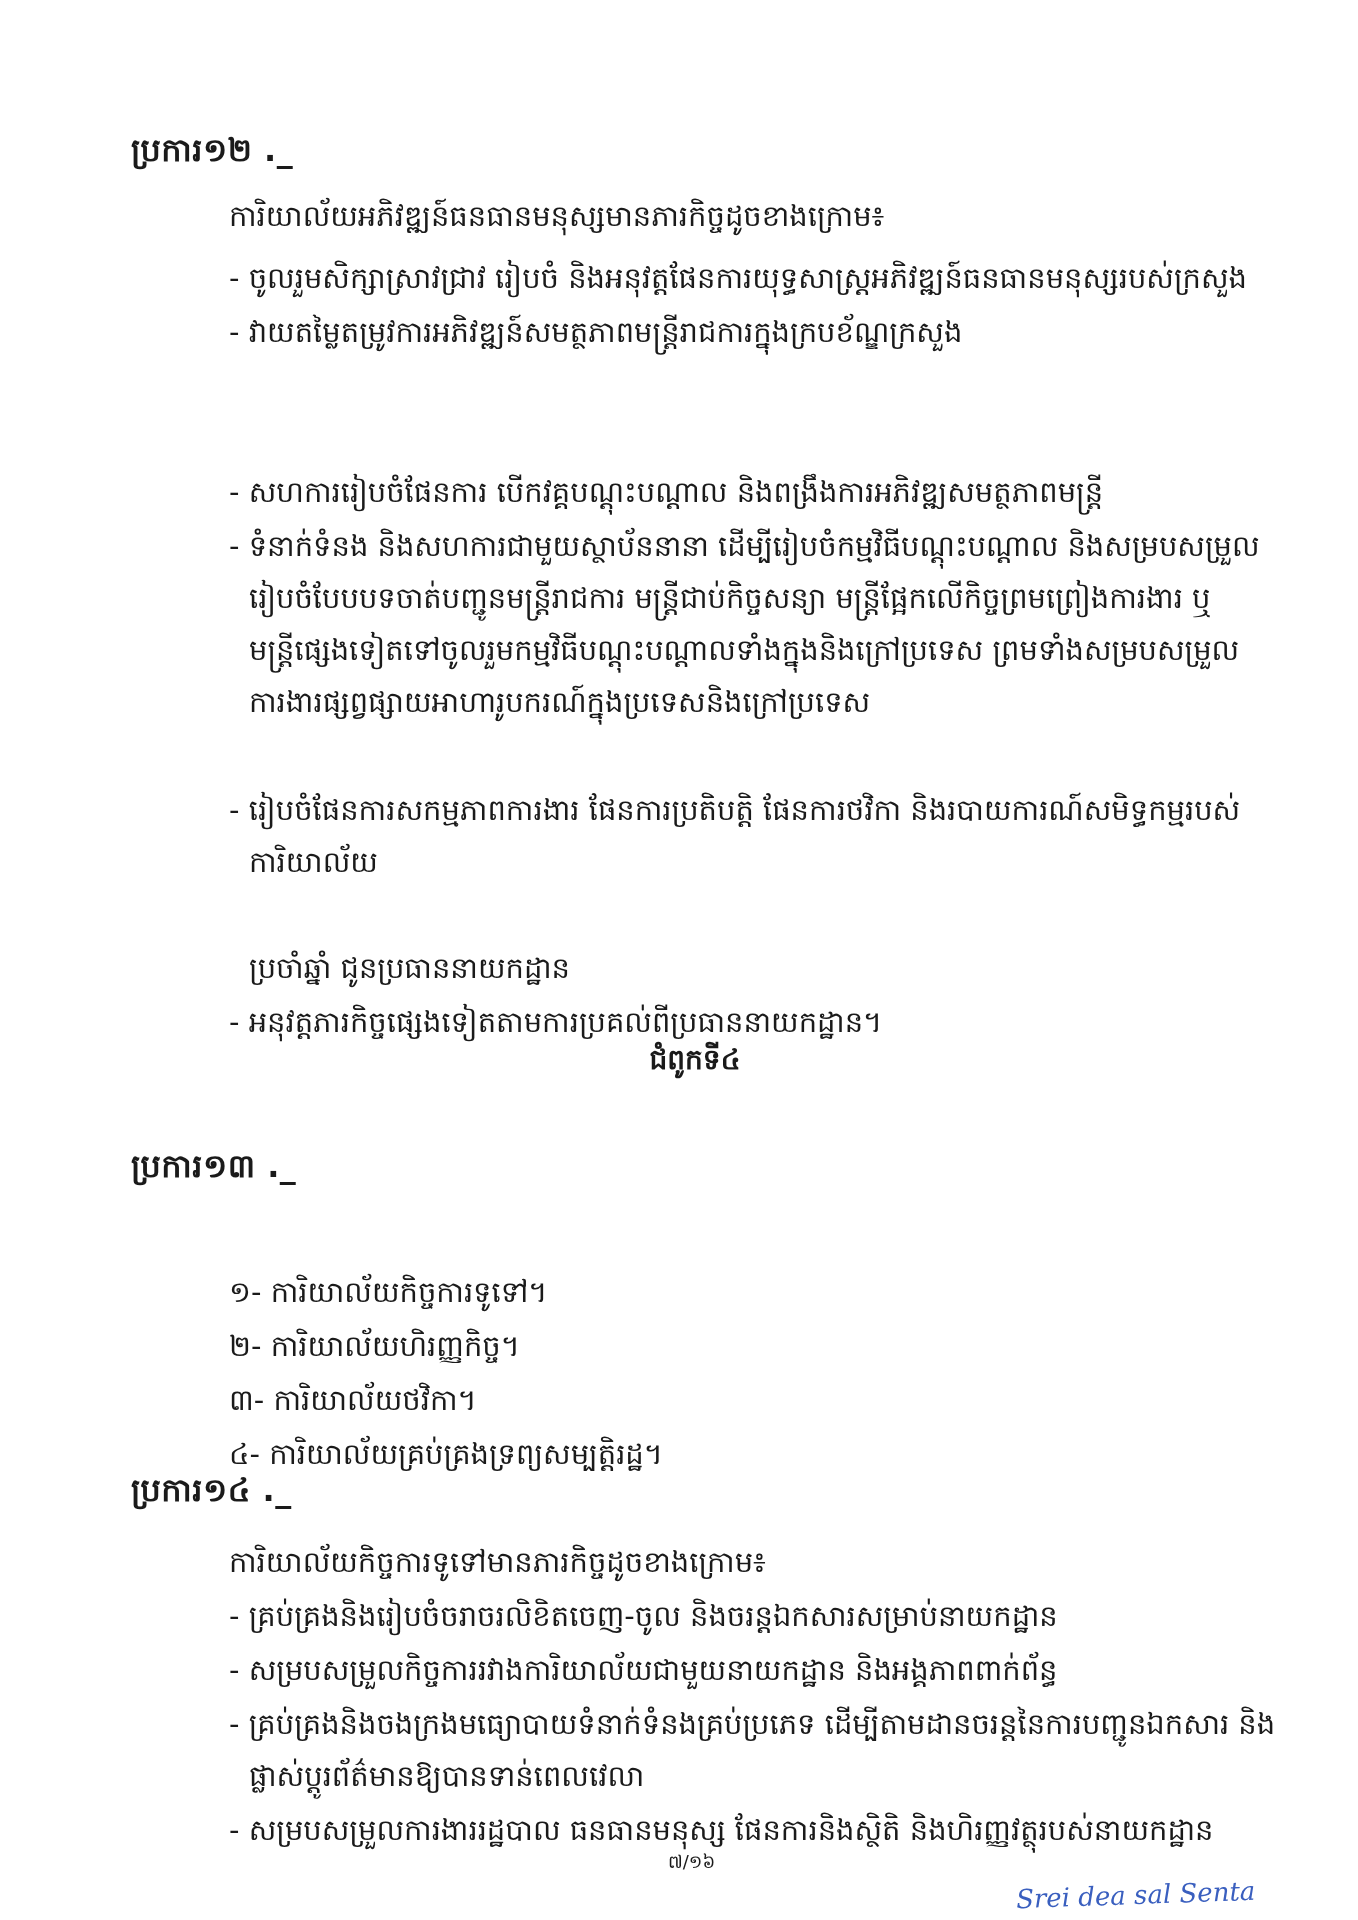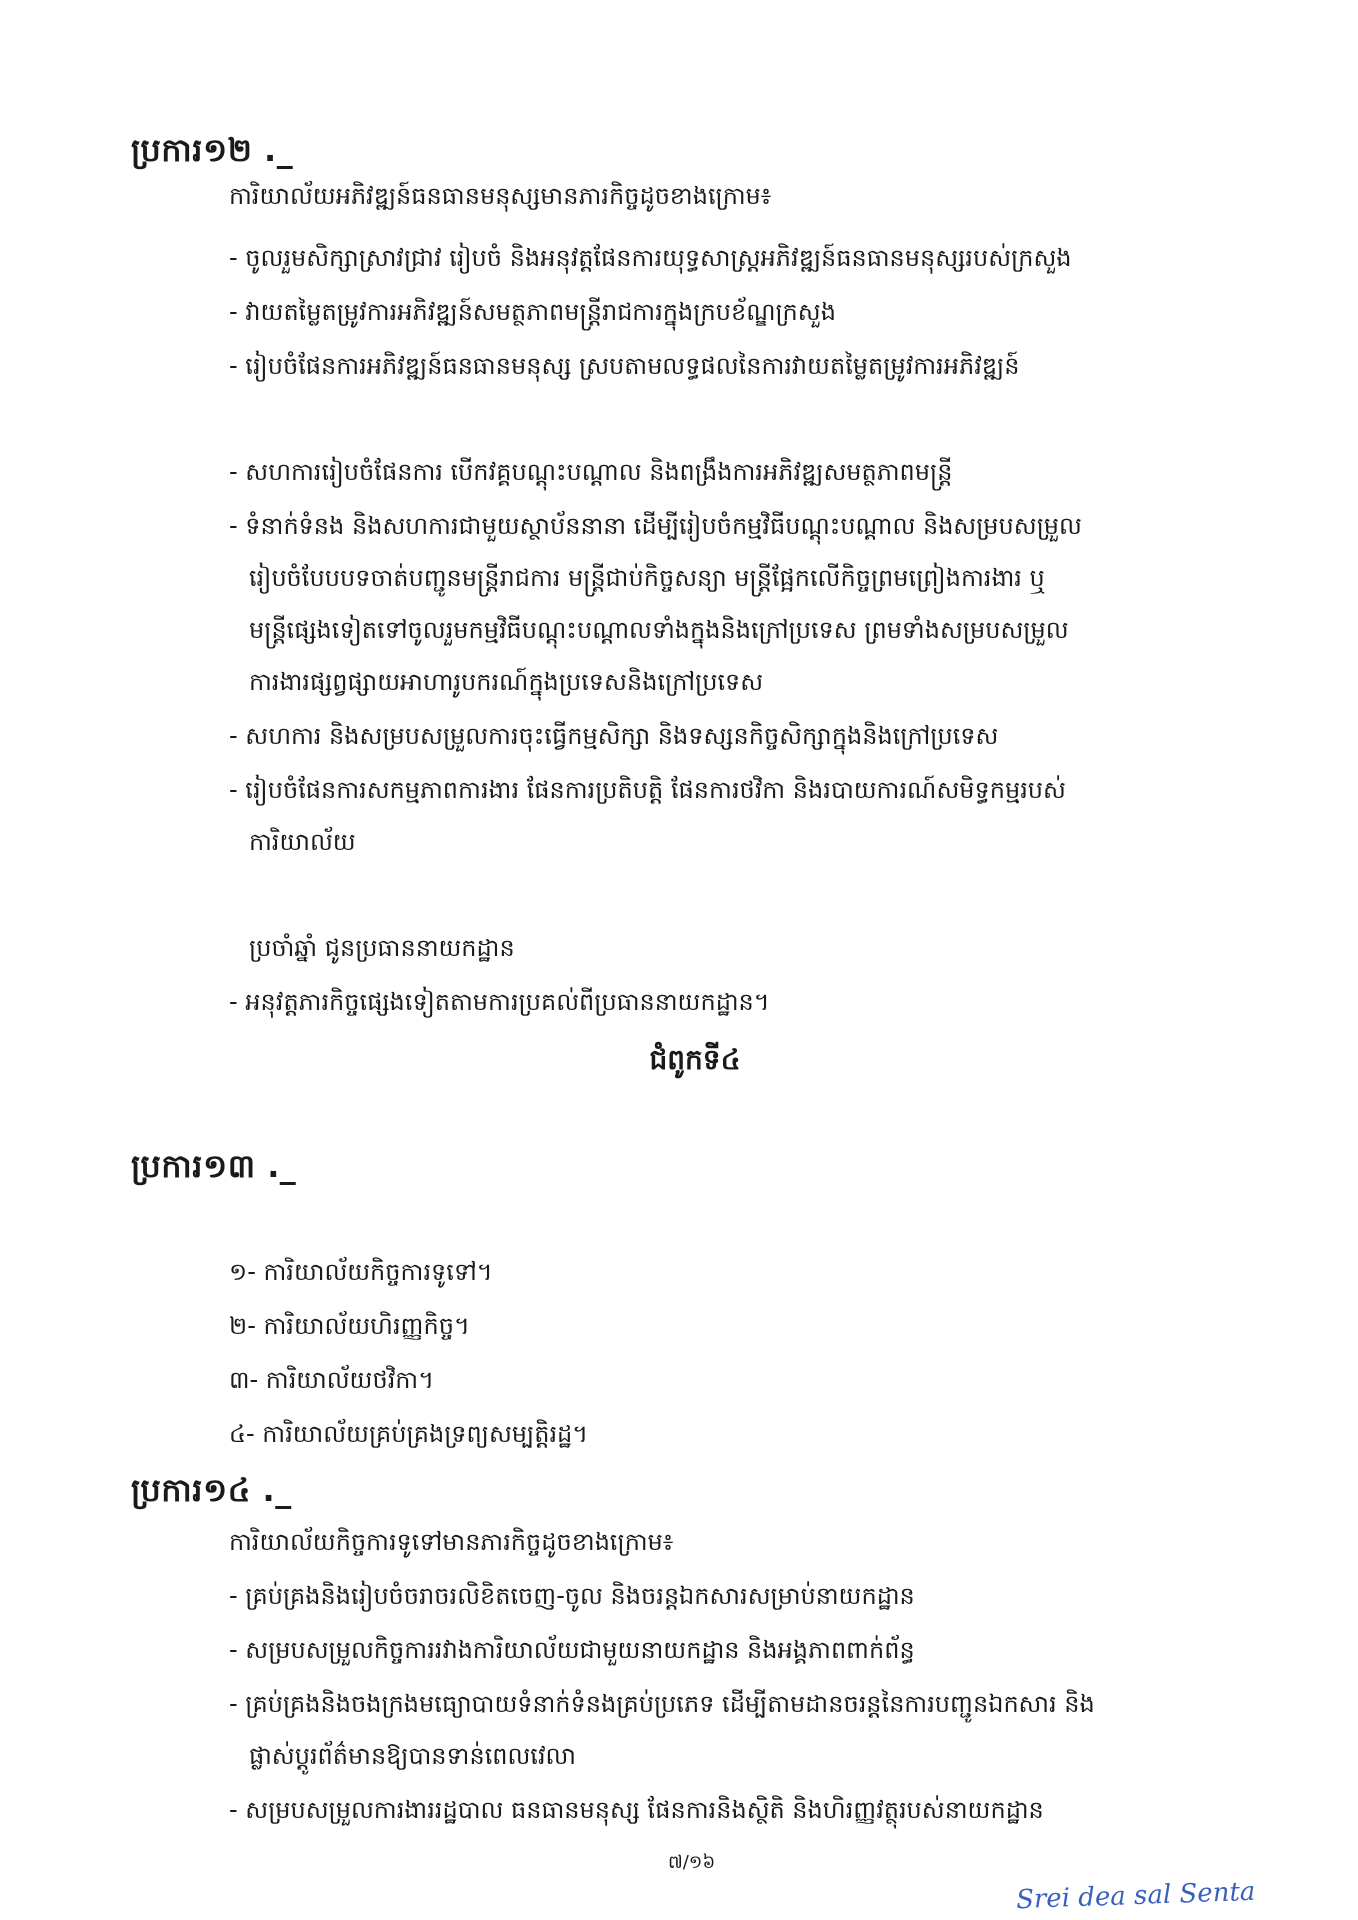--- a/index.html
+++ b/index.html
@@ -7,21 +7,21 @@
       width: 1358px; height: 1920px; position: relative; overflow: hidden;
       font-family: "DejaVu Sans", "Liberation Sans", sans-serif;
       color: #1a1a1a;
     }
     .page { position: absolute; left: 16px; top: 0; width: 1358px; height: 1920px; }
     .article-title {
       position: absolute; left: 115px;
       font-weight: bold; font-size: 32px; letter-spacing: 0.5px;
     }
     .line {
-      position: absolute; font-size: 24px; white-space: nowrap; line-height: 40px;
+      position: absolute; font-size: 29px; white-space: nowrap; line-height: 40px; margin-top: 20px;
     }
     .intro { left: 213px; }
     .bullet { left: 213px; }
     .cont { left: 233px; }
     .num { left: 213px; }
     .chapter {
       position: absolute; left: 0; width: 1358px; text-align: center;
       font-weight: bold; font-size: 28px; white-space: nowrap; margin-top: 6px;
     }
     .page-number {
@@ -36,27 +36,25 @@
   </style>
 </head>
 <body>
 
 <div class="page">
 
   <div class="article-title" style="top:130px">ប្រការ១២ ._</div>
   <div class="line intro" style="top:176px">ការិយាល័យអភិវឌ្ឍន៍ធនធានមនុស្សមានភារកិច្ចដូចខាងក្រោម៖</div>
   <div class="line bullet" style="top:238px">- ចូលរួមសិក្សាស្រាវជ្រាវ រៀបចំ និងអនុវត្តផែនការយុទ្ធសាស្ត្រអភិវឌ្ឍន៍ធនធានមនុស្សរបស់ក្រសួង</div>
   <div class="line bullet" style="top:292px">- វាយតម្លៃតម្រូវការអភិវឌ្ឍន៍សមត្ថភាពមន្ត្រីរាជការក្នុងក្របខ័ណ្ឌក្រសួង</div>
-  <div class="line bullet" style="top:346px">- រៀបចំផែនការអភិវឌ្ឍន៍ធនធានមនុស្ស ស្របតាមលទ្ធផលនៃការវាយតម្លៃតម្រូវការអភិវឌ្ឍន៍</div>
   <div class="line bullet" style="top:452px">- សហការរៀបចំផែនការ បើកវគ្គបណ្តុះបណ្តាល និងពង្រឹងការអភិវឌ្ឍសមត្ថភាពមន្ត្រី</div>
   <div class="line bullet" style="top:506px">- ទំនាក់ទំនង និងសហការជាមួយស្ថាប័ននានា ដើម្បីរៀបចំកម្មវិធីបណ្តុះបណ្តាល និងសម្របសម្រួល</div>
   <div class="line cont" style="top:558px">រៀបចំបែបបទចាត់បញ្ជូនមន្ត្រីរាជការ មន្ត្រីជាប់កិច្ចសន្យា មន្ត្រីផ្អែកលើកិច្ចព្រមព្រៀងការងារ ឬ</div>
   <div class="line cont" style="top:610px">មន្ត្រីផ្សេងទៀតទៅចូលរួមកម្មវិធីបណ្តុះបណ្តាលទាំងក្នុងនិងក្រៅប្រទេស ព្រមទាំងសម្របសម្រួល</div>
   <div class="line cont" style="top:662px">ការងារផ្សព្វផ្សាយអាហារូបករណ៍ក្នុងប្រទេសនិងក្រៅប្រទេស</div>
-  <div class="line bullet" style="top:716px">- សហការ និងសម្របសម្រួលការចុះធ្វើកម្មសិក្សា និងទស្សនកិច្ចសិក្សាក្នុងនិងក្រៅប្រទេស</div>
   <div class="line bullet" style="top:770px">- រៀបចំផែនការសកម្មភាពការងារ ផែនការប្រតិបត្តិ ផែនការថវិកា និងរបាយការណ៍សមិទ្ធកម្មរបស់</div>
   <div class="line cont" style="top:822px">ការិយាល័យ</div>
   <div class="line cont" style="top:928px">ប្រចាំឆ្នាំ ជូនប្រធាននាយកដ្ឋាន</div>
   <div class="line bullet" style="top:982px">- អនុវត្តភារកិច្ចផ្សេងទៀតតាមការប្រគល់ពីប្រធាននាយកដ្ឋាន។</div>
 
   <div class="chapter" style="top:1036px">ជំពូកទី៤</div>
 
   <div class="article-title" style="top:1146px">ប្រការ១៣ ._</div>
   <div class="line num" style="top:1252px">១- ការិយាល័យកិច្ចការទូទៅ។</div>
   <div class="line num" style="top:1306px">២- ការិយាល័យហិរញ្ញកិច្ច។</div>

